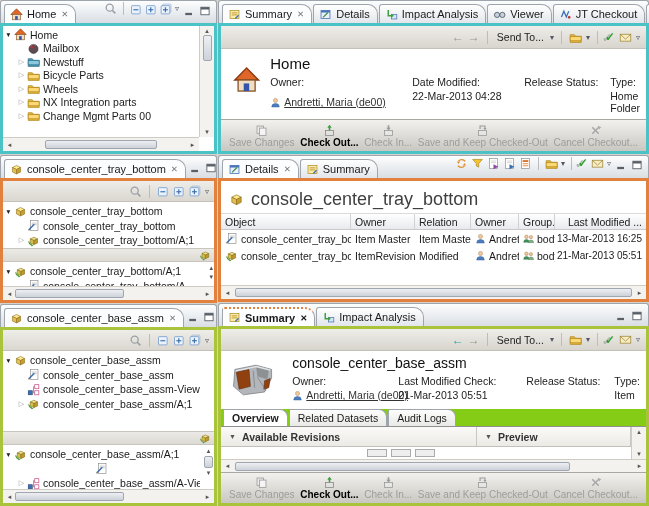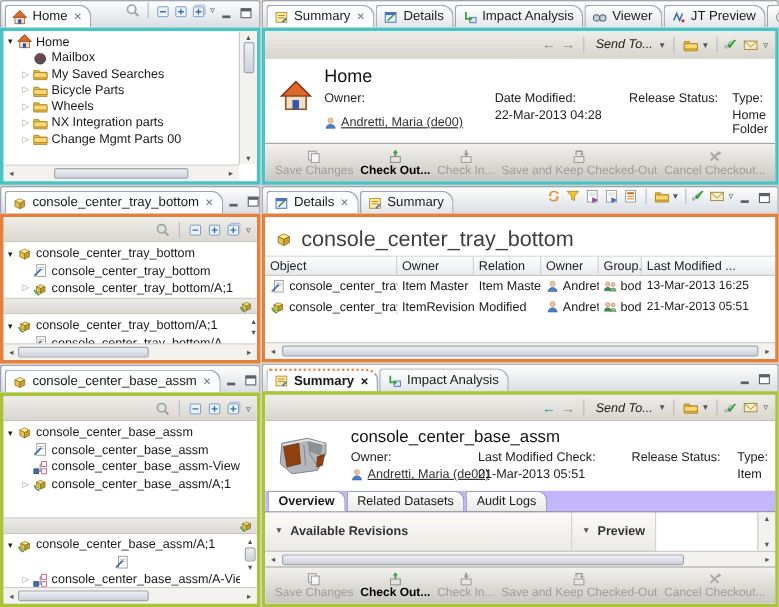--- a/index.html
+++ b/index.html
@@ -38,21 +38,21 @@
   .b-cyan   { border:3px solid #4BC2C6; }
   .b-orange { border:3px solid #E2813D; }
   .b-green  { border:3px solid #A9C33B; }
 
   .tstrip { flex:0 0 21px; background:linear-gradient(#EFEDE9,#DAD7D0); border-bottom:1px solid #C4C1BA;
             display:flex; align-items:center; justify-content:flex-end; gap:4px; padding:0 5px; }
   .ttb { flex:0 0 23px; background:linear-gradient(#EFEDE9,#D8D5CE); border-bottom:1px solid #C4C1BA;
          display:flex; align-items:center; justify-content:flex-end; gap:4px; padding:0 6px; }
   .arr { font-weight:bold; font-size:12px; }
   .gray { color:#9A968E; } .teal { color:#2AA6A6; }
-  .sendto { font-size:10.5px; color:#222; padding:0 2px;font-style:italic; }
+  .sendto { font-size:10.5px; color:#222; padding:0 2px; }
   .chk { color:#2FA12F; font-weight:bold; font-size:12px; text-shadow:-3px 1px 0 #ADB3AD; }
 
   .tree { position:relative; background:#FFF; overflow:hidden; padding-top:2px; }
   .trow { height:13.5px; display:flex; align-items:center; white-space:nowrap; overflow:hidden; font-size:10.5px; }
   .trow2 { height:14.5px; }
   .exp { width:11px; flex:0 0 11px; text-align:center; font-size:7.5px; color:#222; }
   .exp.dim { color:#999; font-size:7px; }
   .tl { margin-left:3px; }
   .ind1 { padding-left:13px; }
 
@@ -77,29 +77,29 @@
   .btnbar { flex:0 0 32px; background:linear-gradient(#F2F1EE,#C9C7C1); border-top:1px solid #A9A7A1;
             display:flex; align-items:center; justify-content:space-between; padding:0 8px; }
   .bbtn { display:flex; flex-direction:column; align-items:center; gap:0px; font-size:10px; color:#9D9D9D; white-space:nowrap; }
   .bbtn.en { color:#000; font-weight:bold; }
 
   .bigtitle { flex:0 0 32px; display:flex; align-items:center; gap:7px; padding:4px 8px 0; font-size:18px; color:#3F3F3F; background:#FFF; }
   .thead { display:flex; flex:0 0 17px; background:linear-gradient(#FFFFFF,#E7EAEE); border-top:1px solid #DADADA; border-bottom:1px solid #C9C9C9; font-size:10.5px; color:#222; }
   .th { display:flex; align-items:center; padding:0 4px; border-right:1px solid #D2D2D2; overflow:hidden; white-space:nowrap; }
   .trr { display:flex; flex:0 0 17px; align-items:center; font-size:10.5px; white-space:nowrap; background:#FFF; }
   .td { display:flex; align-items:center; padding:0 4px; overflow:hidden; gap:3px; height:17px; }
-  .c1{width:110px} .c2{width:64px} .c3{width:56px} .c4{width:48px} .c5{width:36px} .c6{flex:1; font-size:10px;}
+  .c1{width:130px} .c2{width:64px} .c3{width:56px} .c4{width:48px} .c5{width:36px} .c6{flex:1; font-size:10px;justify-content:flex-end;}
   .filler { flex:1; background:#FFF; }
 
-  .subtabs { flex:0 0 18px; display:flex; align-items:flex-end; padding-left:2px; background:#c4b5fd; border-bottom:1px solid #8F8F8F; }
+  .subtabs { flex:0 0 18px; display:flex; align-items:flex-end; padding-left:2px; background:#84cc16; border-bottom:1px solid #8F8F8F; }
   .stab { height:17px; display:flex; align-items:center; padding:0 8px; border:1px solid #9FA5AC; border-bottom:none;
           border-radius:2px 8px 0 0; background:linear-gradient(#FDFDFD,#E9E9E6); margin-right:1px; font-size:10.5px; white-space:nowrap; }
   .stab.active { font-weight:bold; background:#FFF; }
   .midzone { flex:0 0 32px; display:flex; }
-  .midleft { flex:1; display:flex; flex-direction:row; overflow:hidden; }
+  .midleft { flex:1; display:flex; flex-direction:column; overflow:hidden; }
   .secrow { flex:0 0 20px; display:flex; border-bottom:1px solid #C2C0BA; }
   .sec { display:flex; align-items:center; gap:6px; padding:0 8px; background:linear-gradient(#FBFAF8,#ECEAE5);
          border-right:1px solid #C9C7C1; font-weight:bold; font-size:10.5px; color:#333; white-space:nowrap; }
   .sec .tri { font-size:7px; color:#555; }
   .sec1 { width:256px; } .sec2 { flex:1; }
   .partial { flex:1; background:#FFF; display:flex; gap:4px; padding:2px 0 0 146px; }
   .pbox { width:20px; height:8px; border:1px solid #AAA; background:#EEE; }
   .vs2 { flex:0 0 15px; background:#F4F2EE; border-left:1px solid #CFCCC6; display:flex; flex-direction:column;
          align-items:center; justify-content:space-between; padding:1px; font-size:7px; color:#555; }
 </style>
@@ -330,23 +330,23 @@
       <div class="trow ind1">
         <span class="exp"></span>
         <svg class="ic">
             <use href="#i-mailbox"></use>
           </svg>
         <span class="tl">Mailbox</span>
       </div>
       <div class="trow ind1">
         <span class="exp dim">▷</span>
         <svg class="ic">
-            <use href="#i-folder"></use>
-          </svg>
-        <span class="tl">My Saved Searches</span>
+            <use href="#i-folderb"></use>
+          </svg>
+        <span class="tl">Newstuff</span>
       </div>
       <div class="trow ind1">
         <span class="exp dim">▷</span>
         <svg class="ic">
             <use href="#i-folder"></use>
           </svg>
         <span class="tl">Bicycle Parts</span>
       </div>
       <div class="trow ind1">
         <span class="exp dim">▷</span>
@@ -407,21 +407,21 @@
     <div class="tab">
       <svg class="ic">
           <use href="#i-tview"></use>
         </svg>
       <span>Viewer</span>
     </div>
     <div class="tab">
       <svg class="ic">
           <use href="#i-tjt"></use>
         </svg>
-      <span>JT Preview</span>
+      <span>JT Checkout</span>
     </div>
     <div class="tab">
       <svg class="ic">
           <use href="#i-thist"></use>
         </svg>
 
     </div>
 
   </div>
   <div class="content b-cyan">

